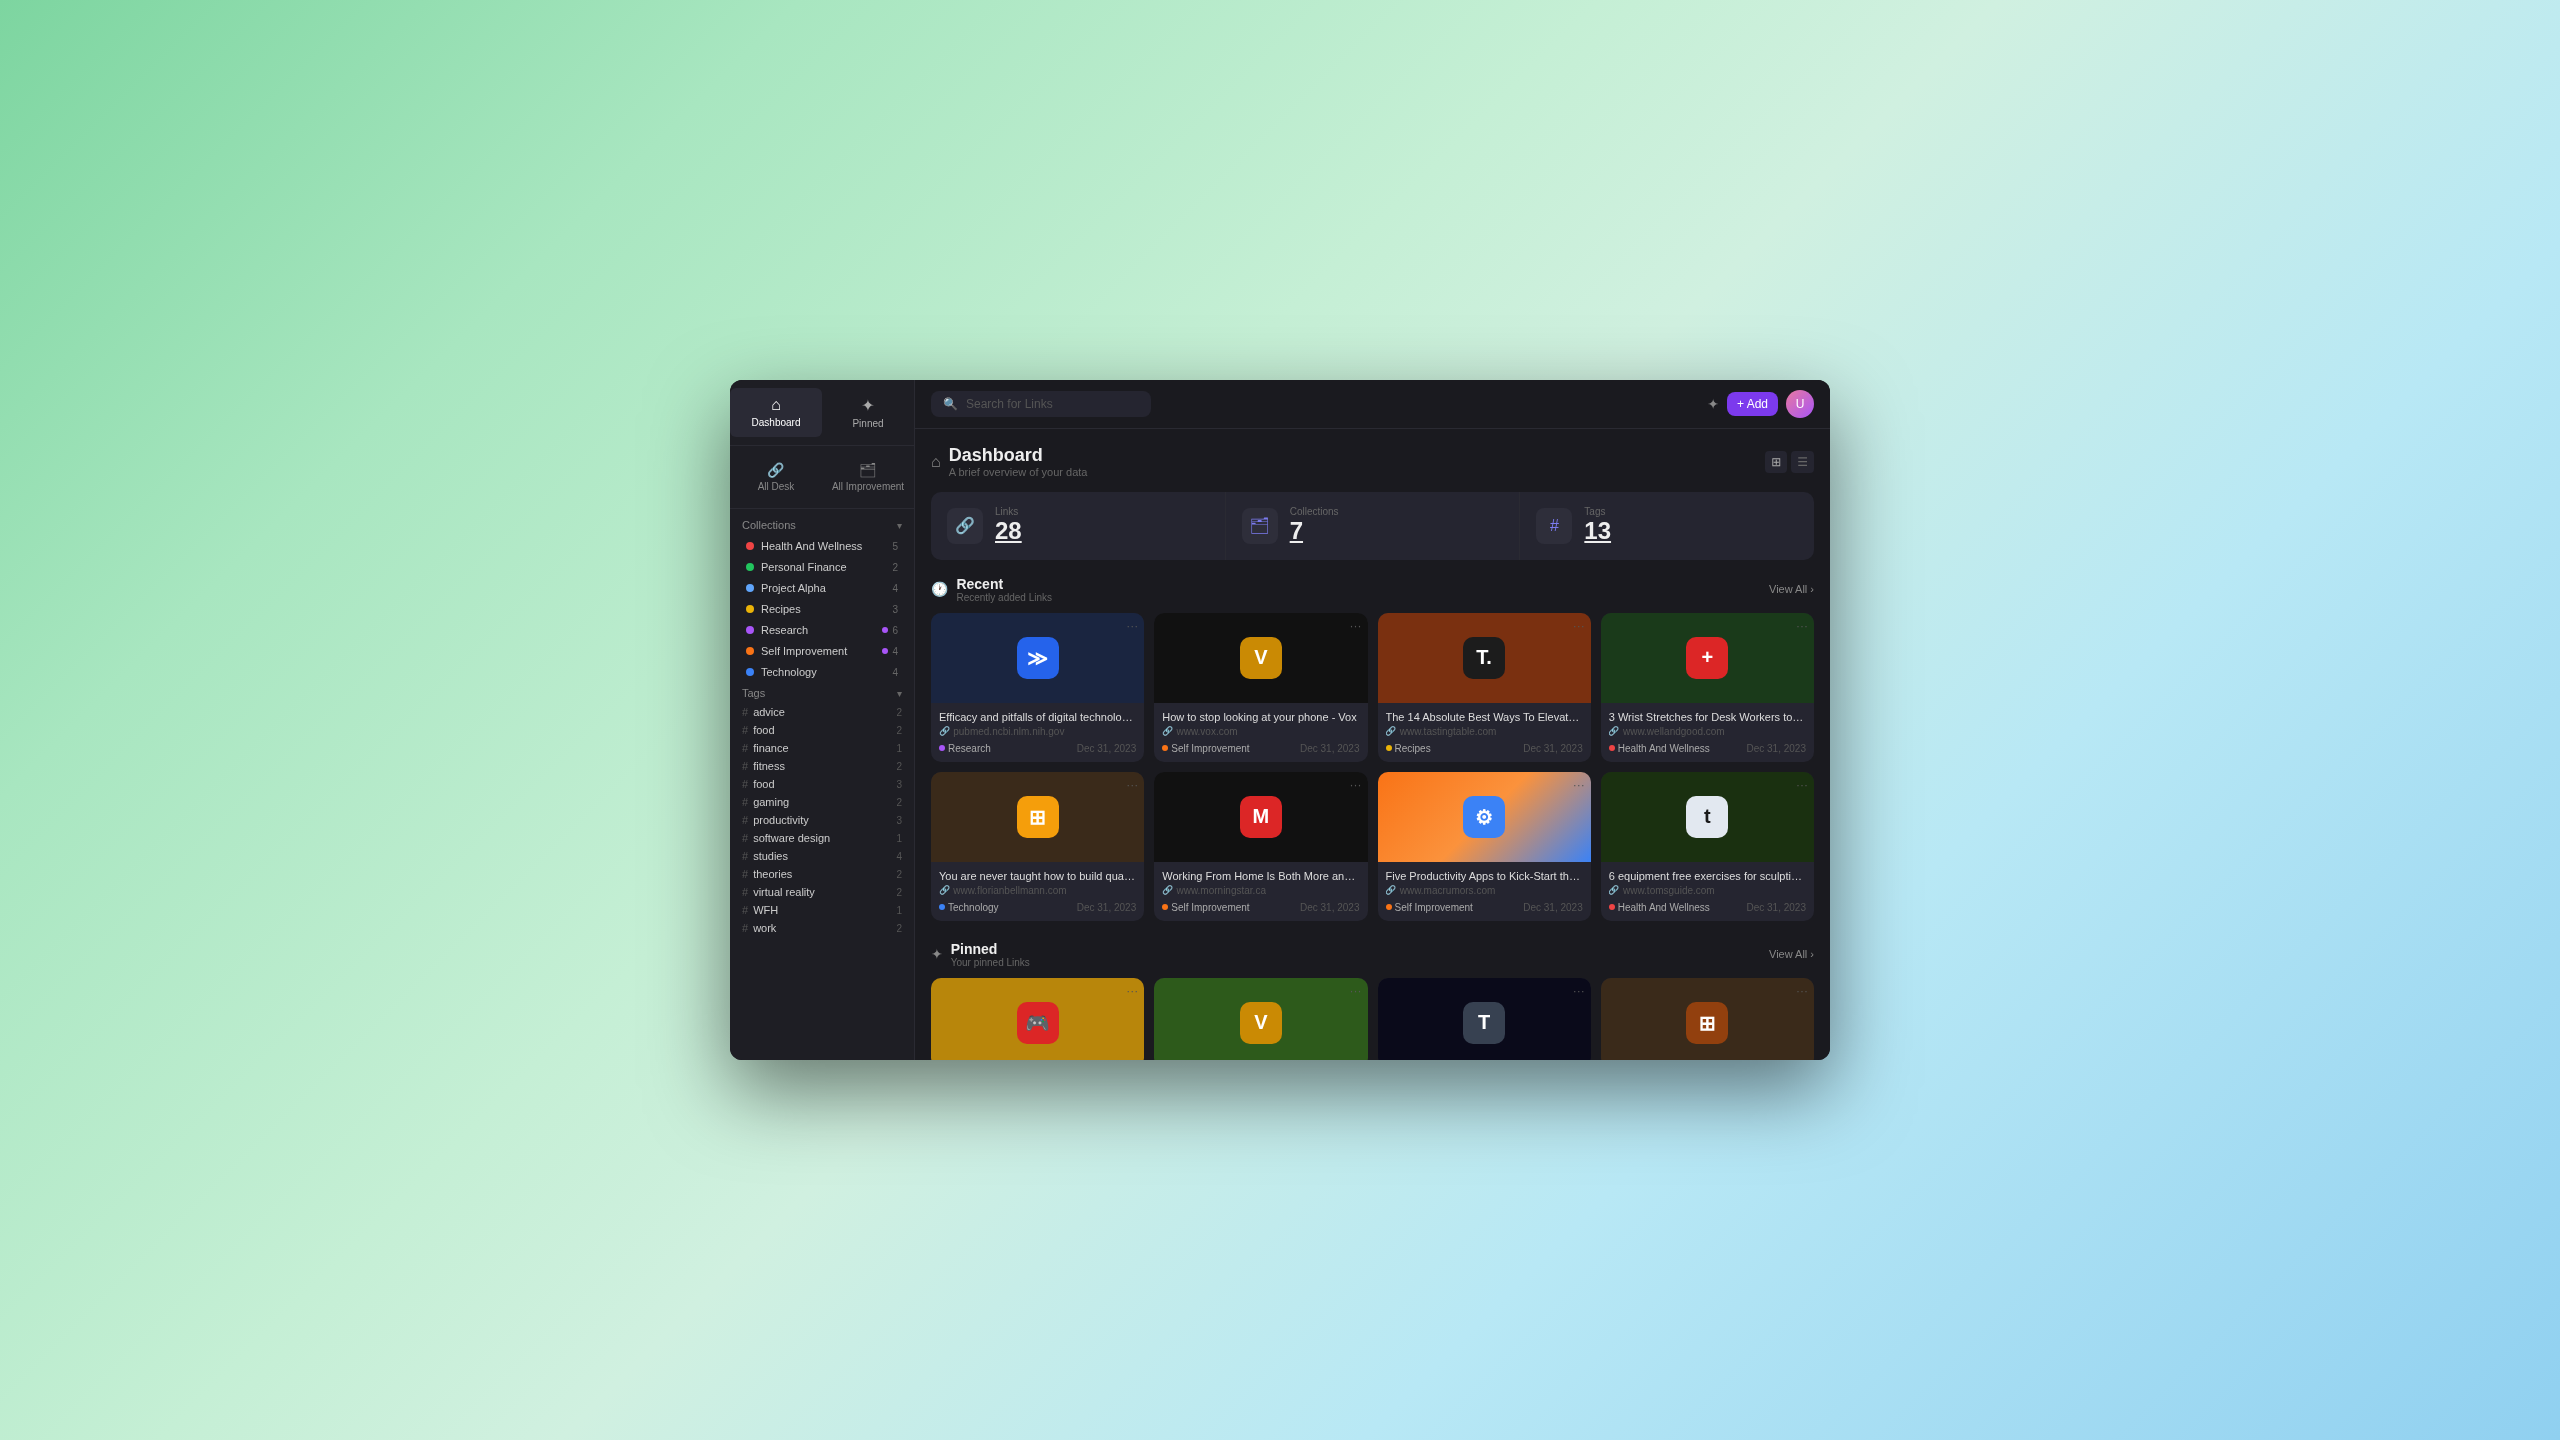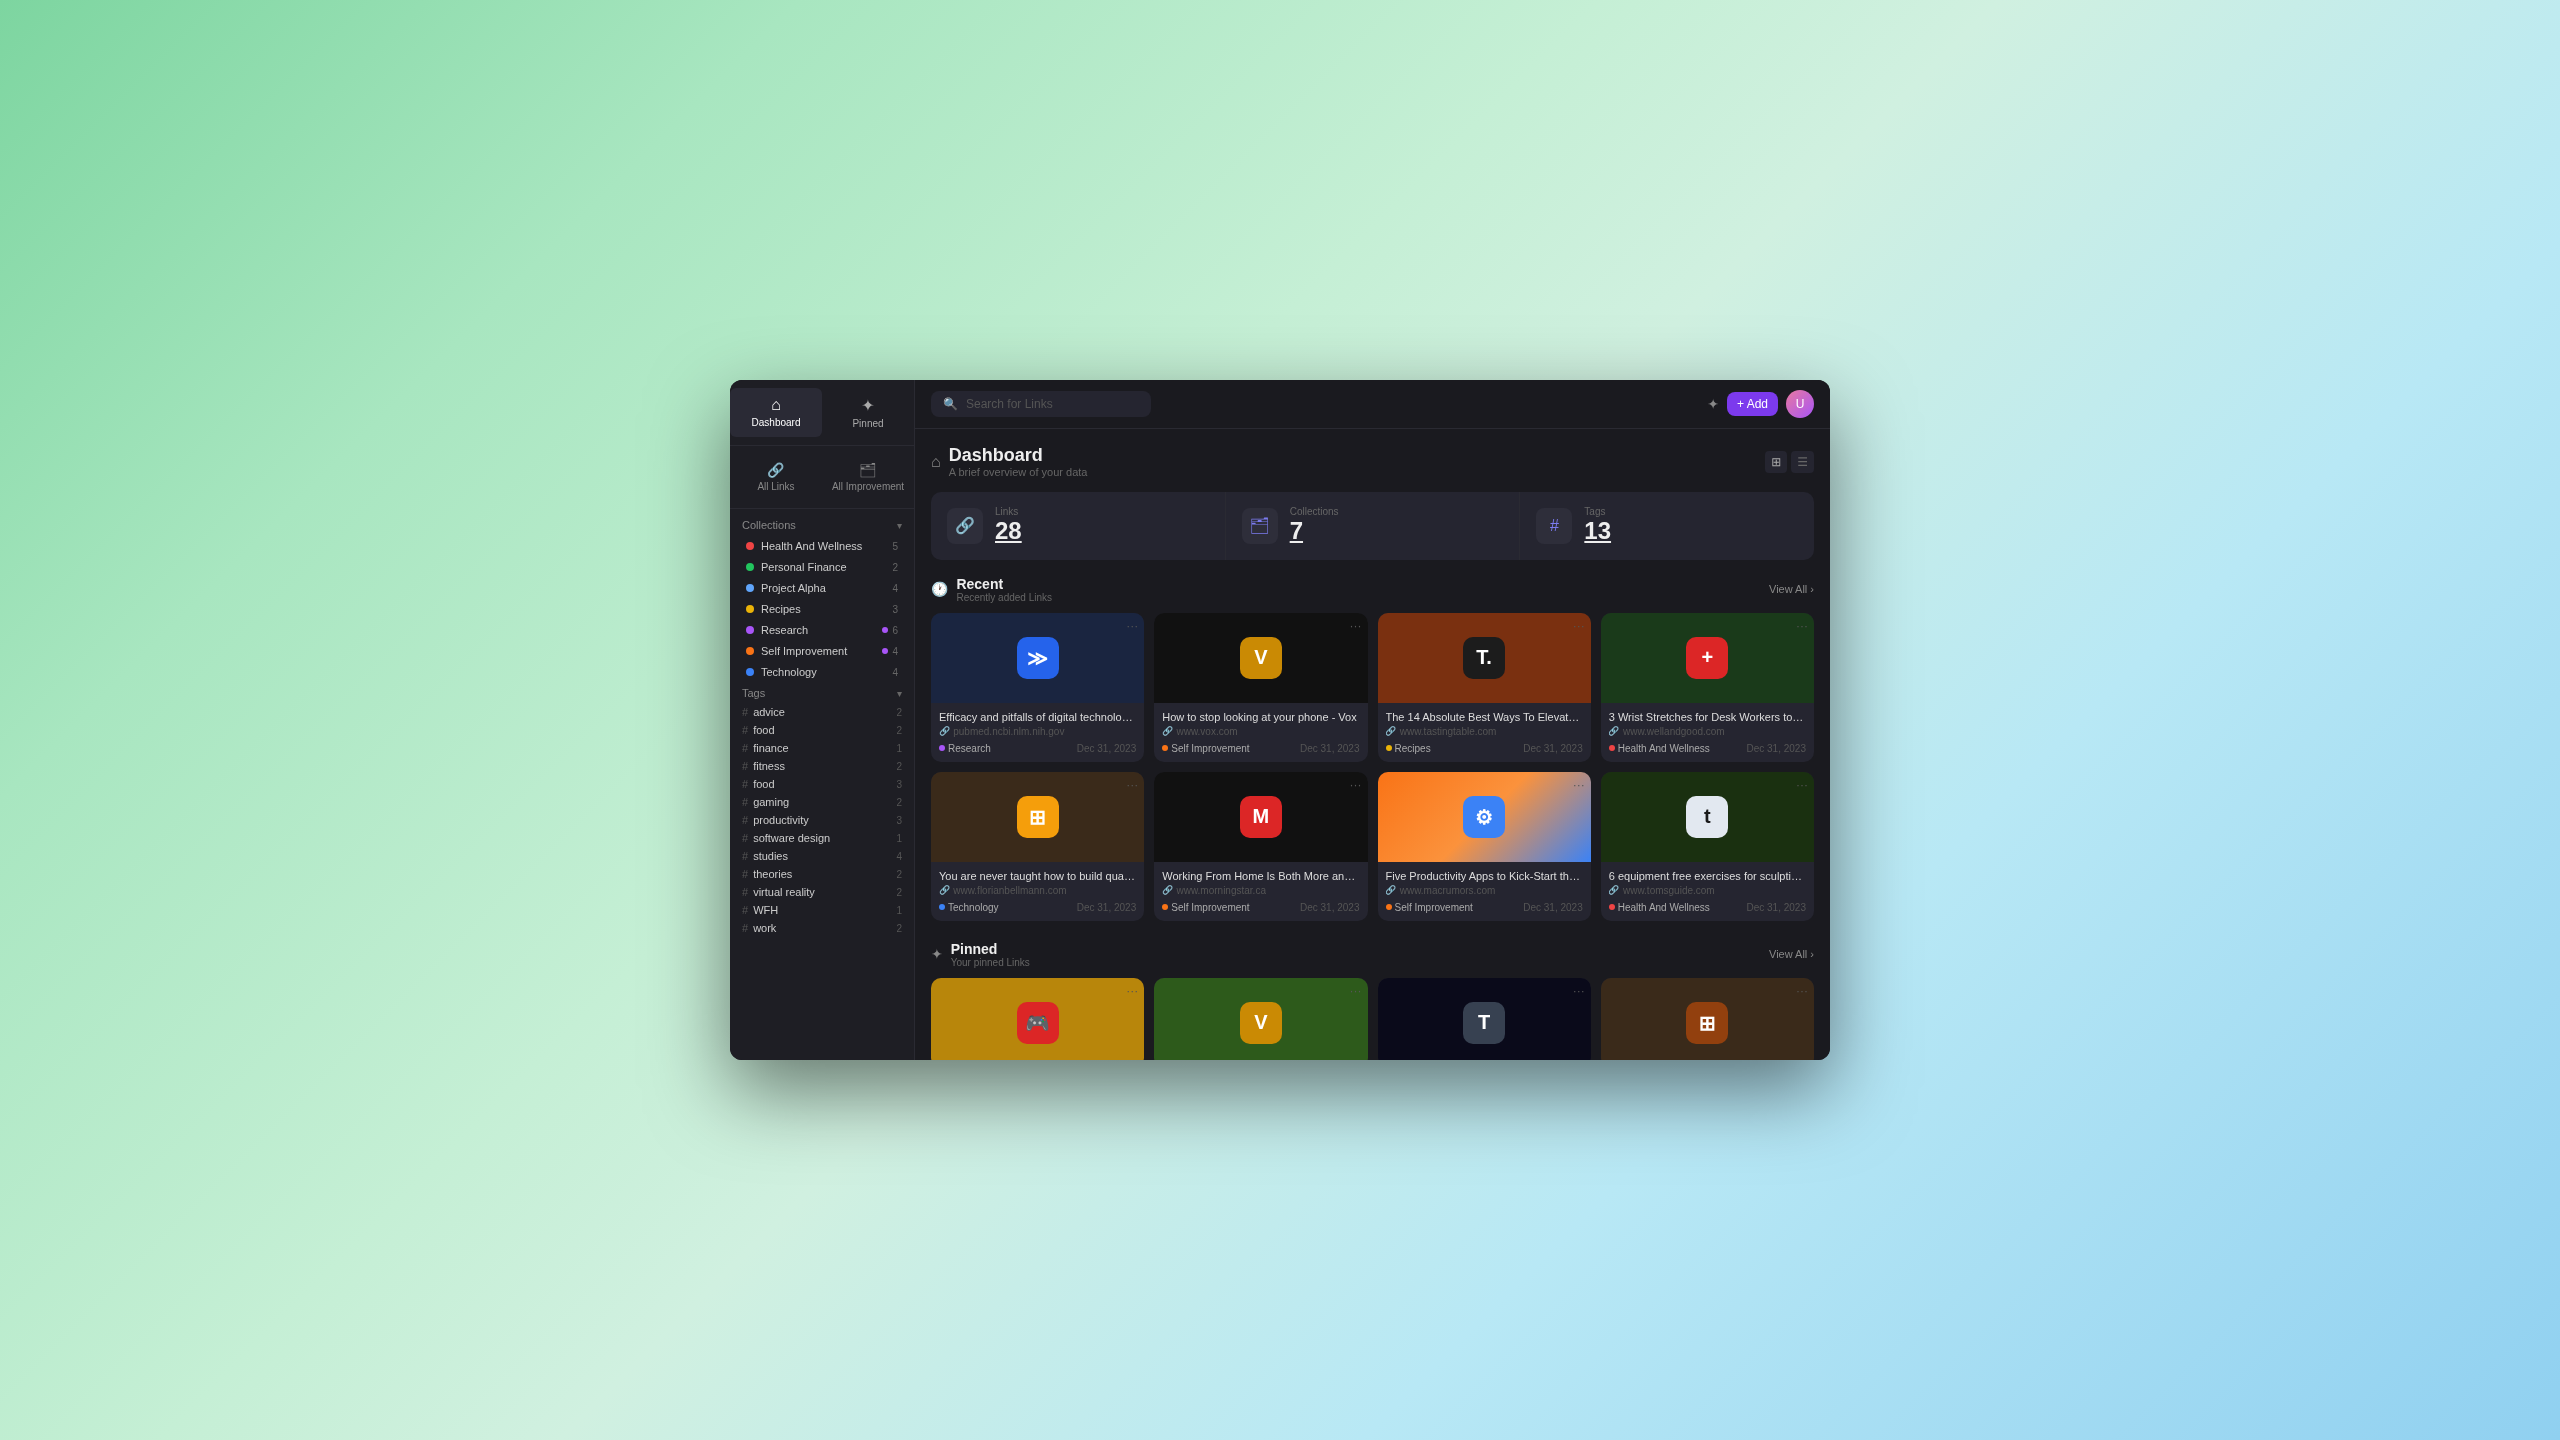--- a/index.html
+++ b/index.html
@@ -397,21 +397,21 @@
       </div>
       <div class="nav-item">
         <span class="nav-icon">✦</span>
         <span class="nav-label">Pinned</span>
       </div>
     </div>
 
     <div class="nav-bottom">
       <div class="nav-bottom-item">
         <span class="nb-icon">🔗</span>
-        <span class="nb-label">All Links</span>
+        <span class="nb-label">All Desk</span>
       </div>
       <div class="nav-bottom-item">
         <span class="nb-icon">🗂</span>
         <span class="nb-label">All Improvement</span>
       </div>
     </div>
 
     <div class="section-header">
       <span class="section-title">Collections</span>
       <span class="section-arrow">▾</span>

